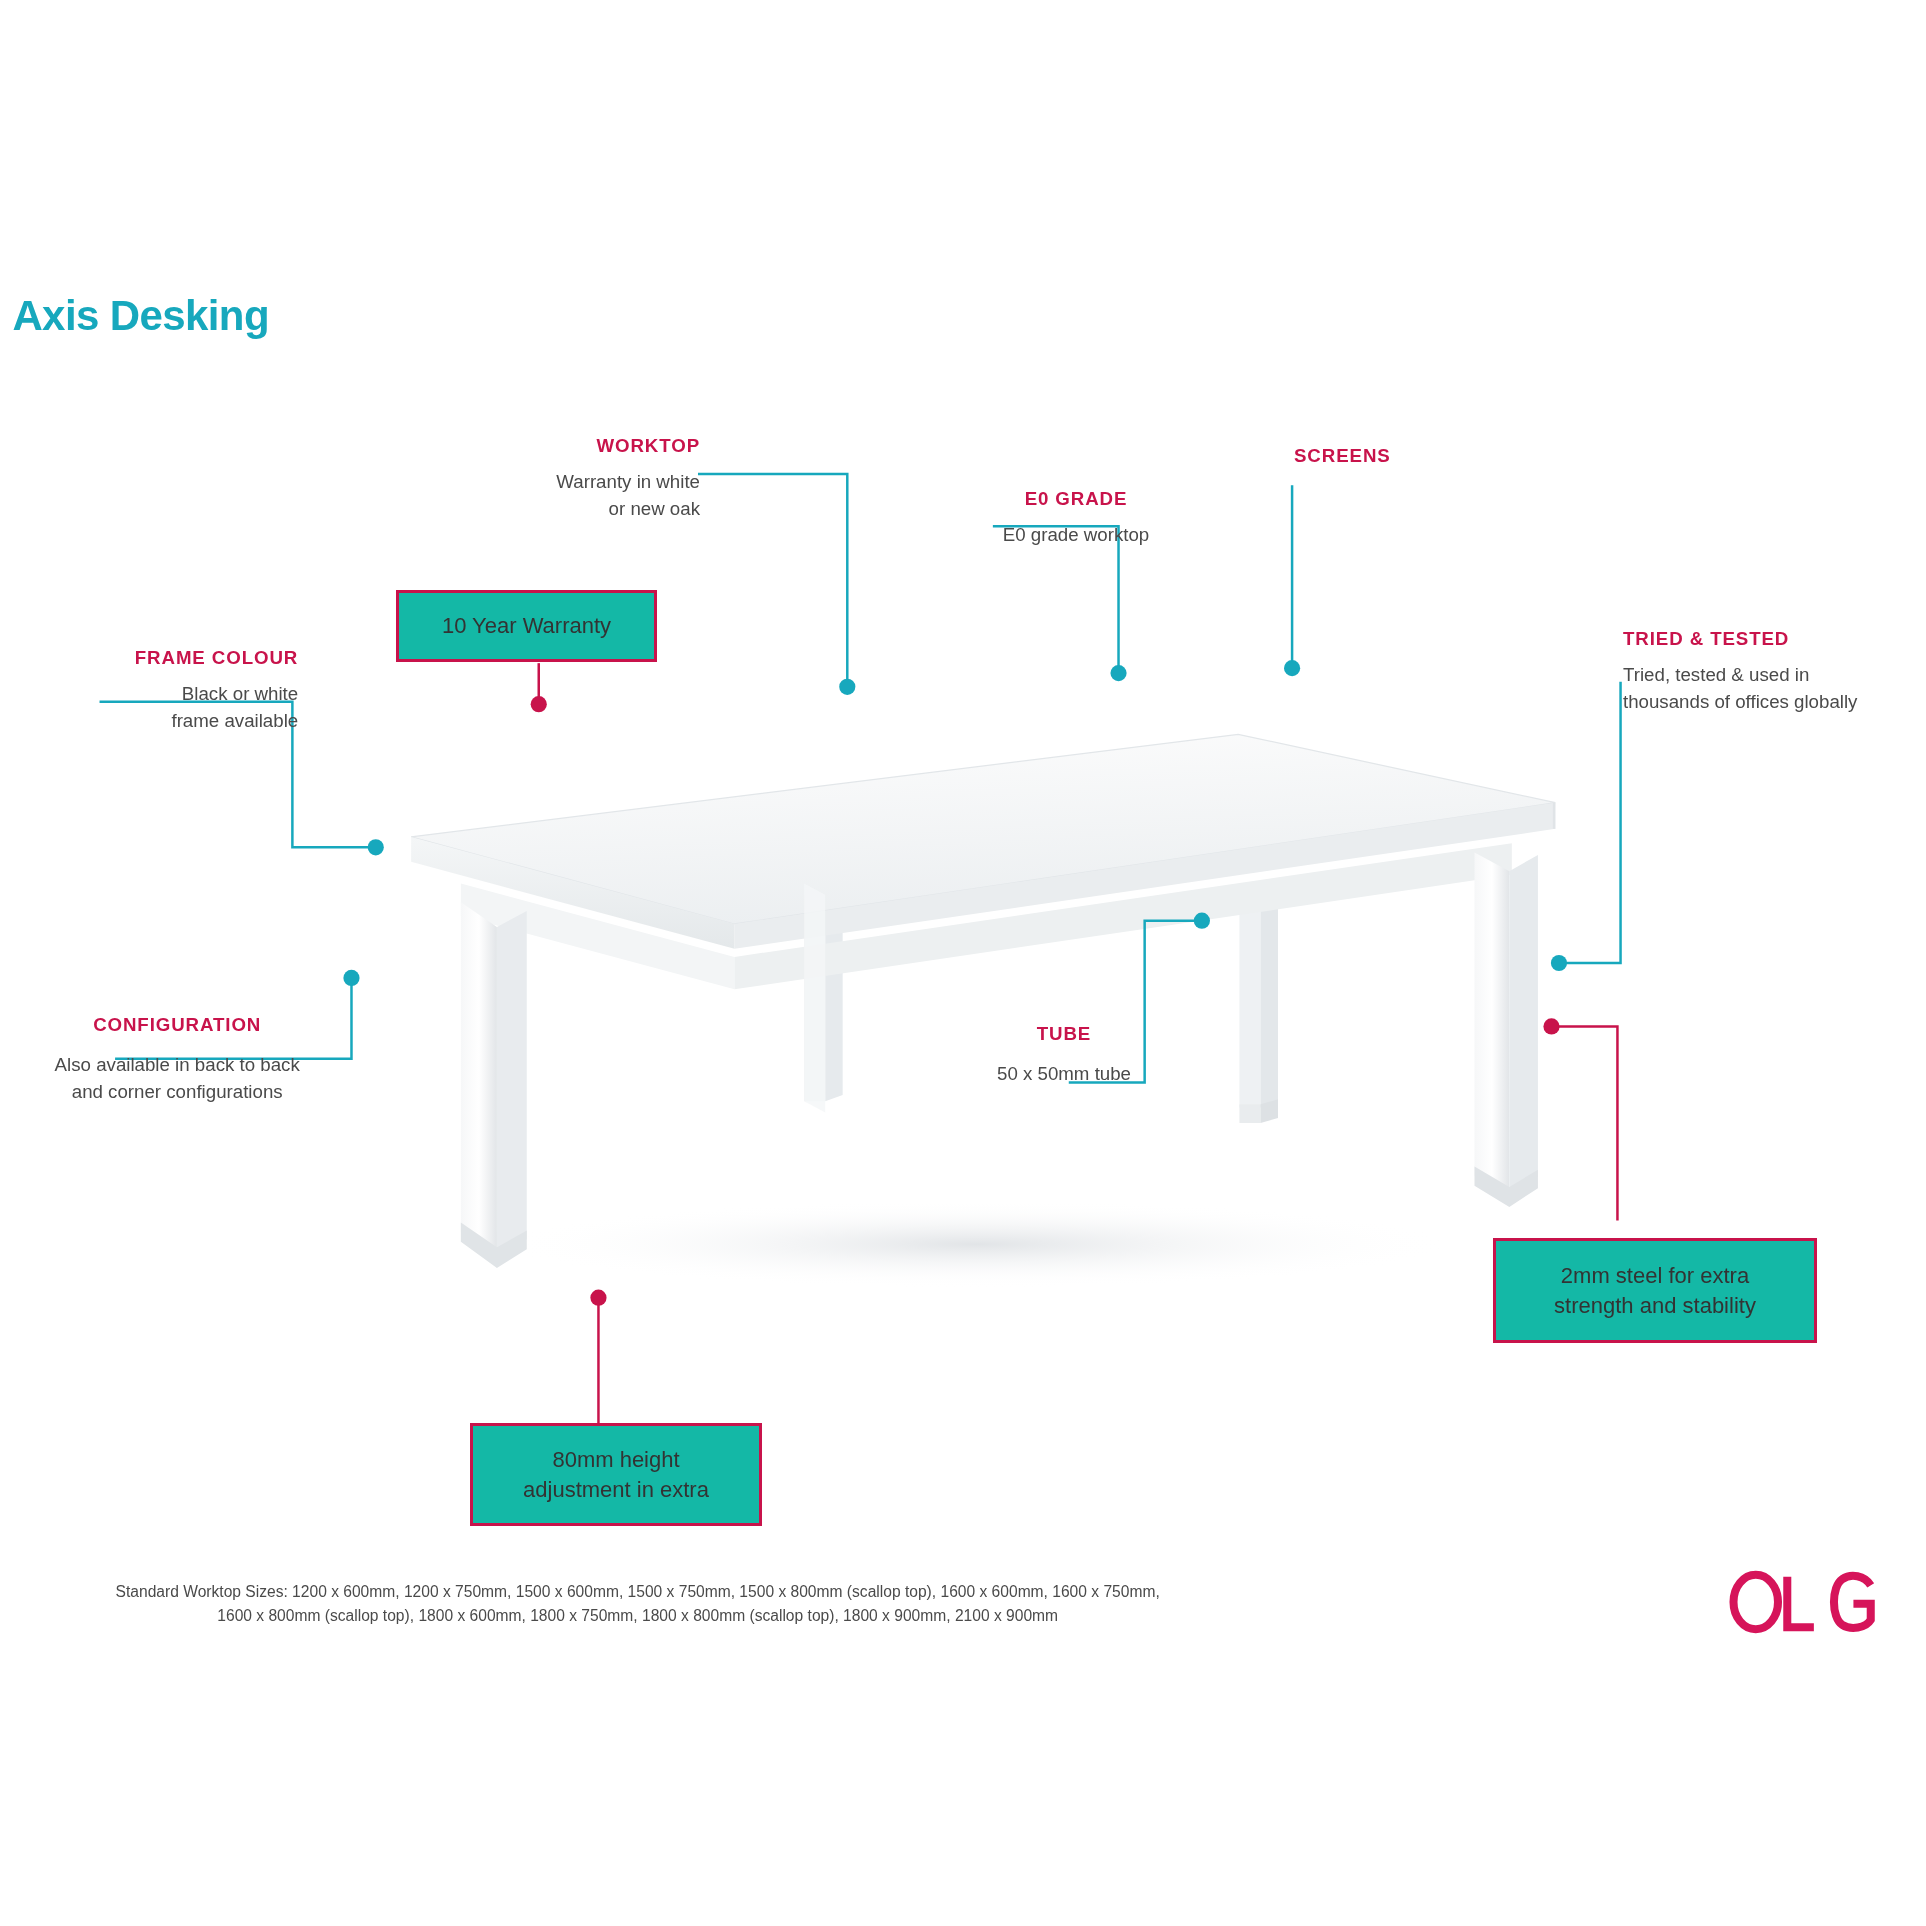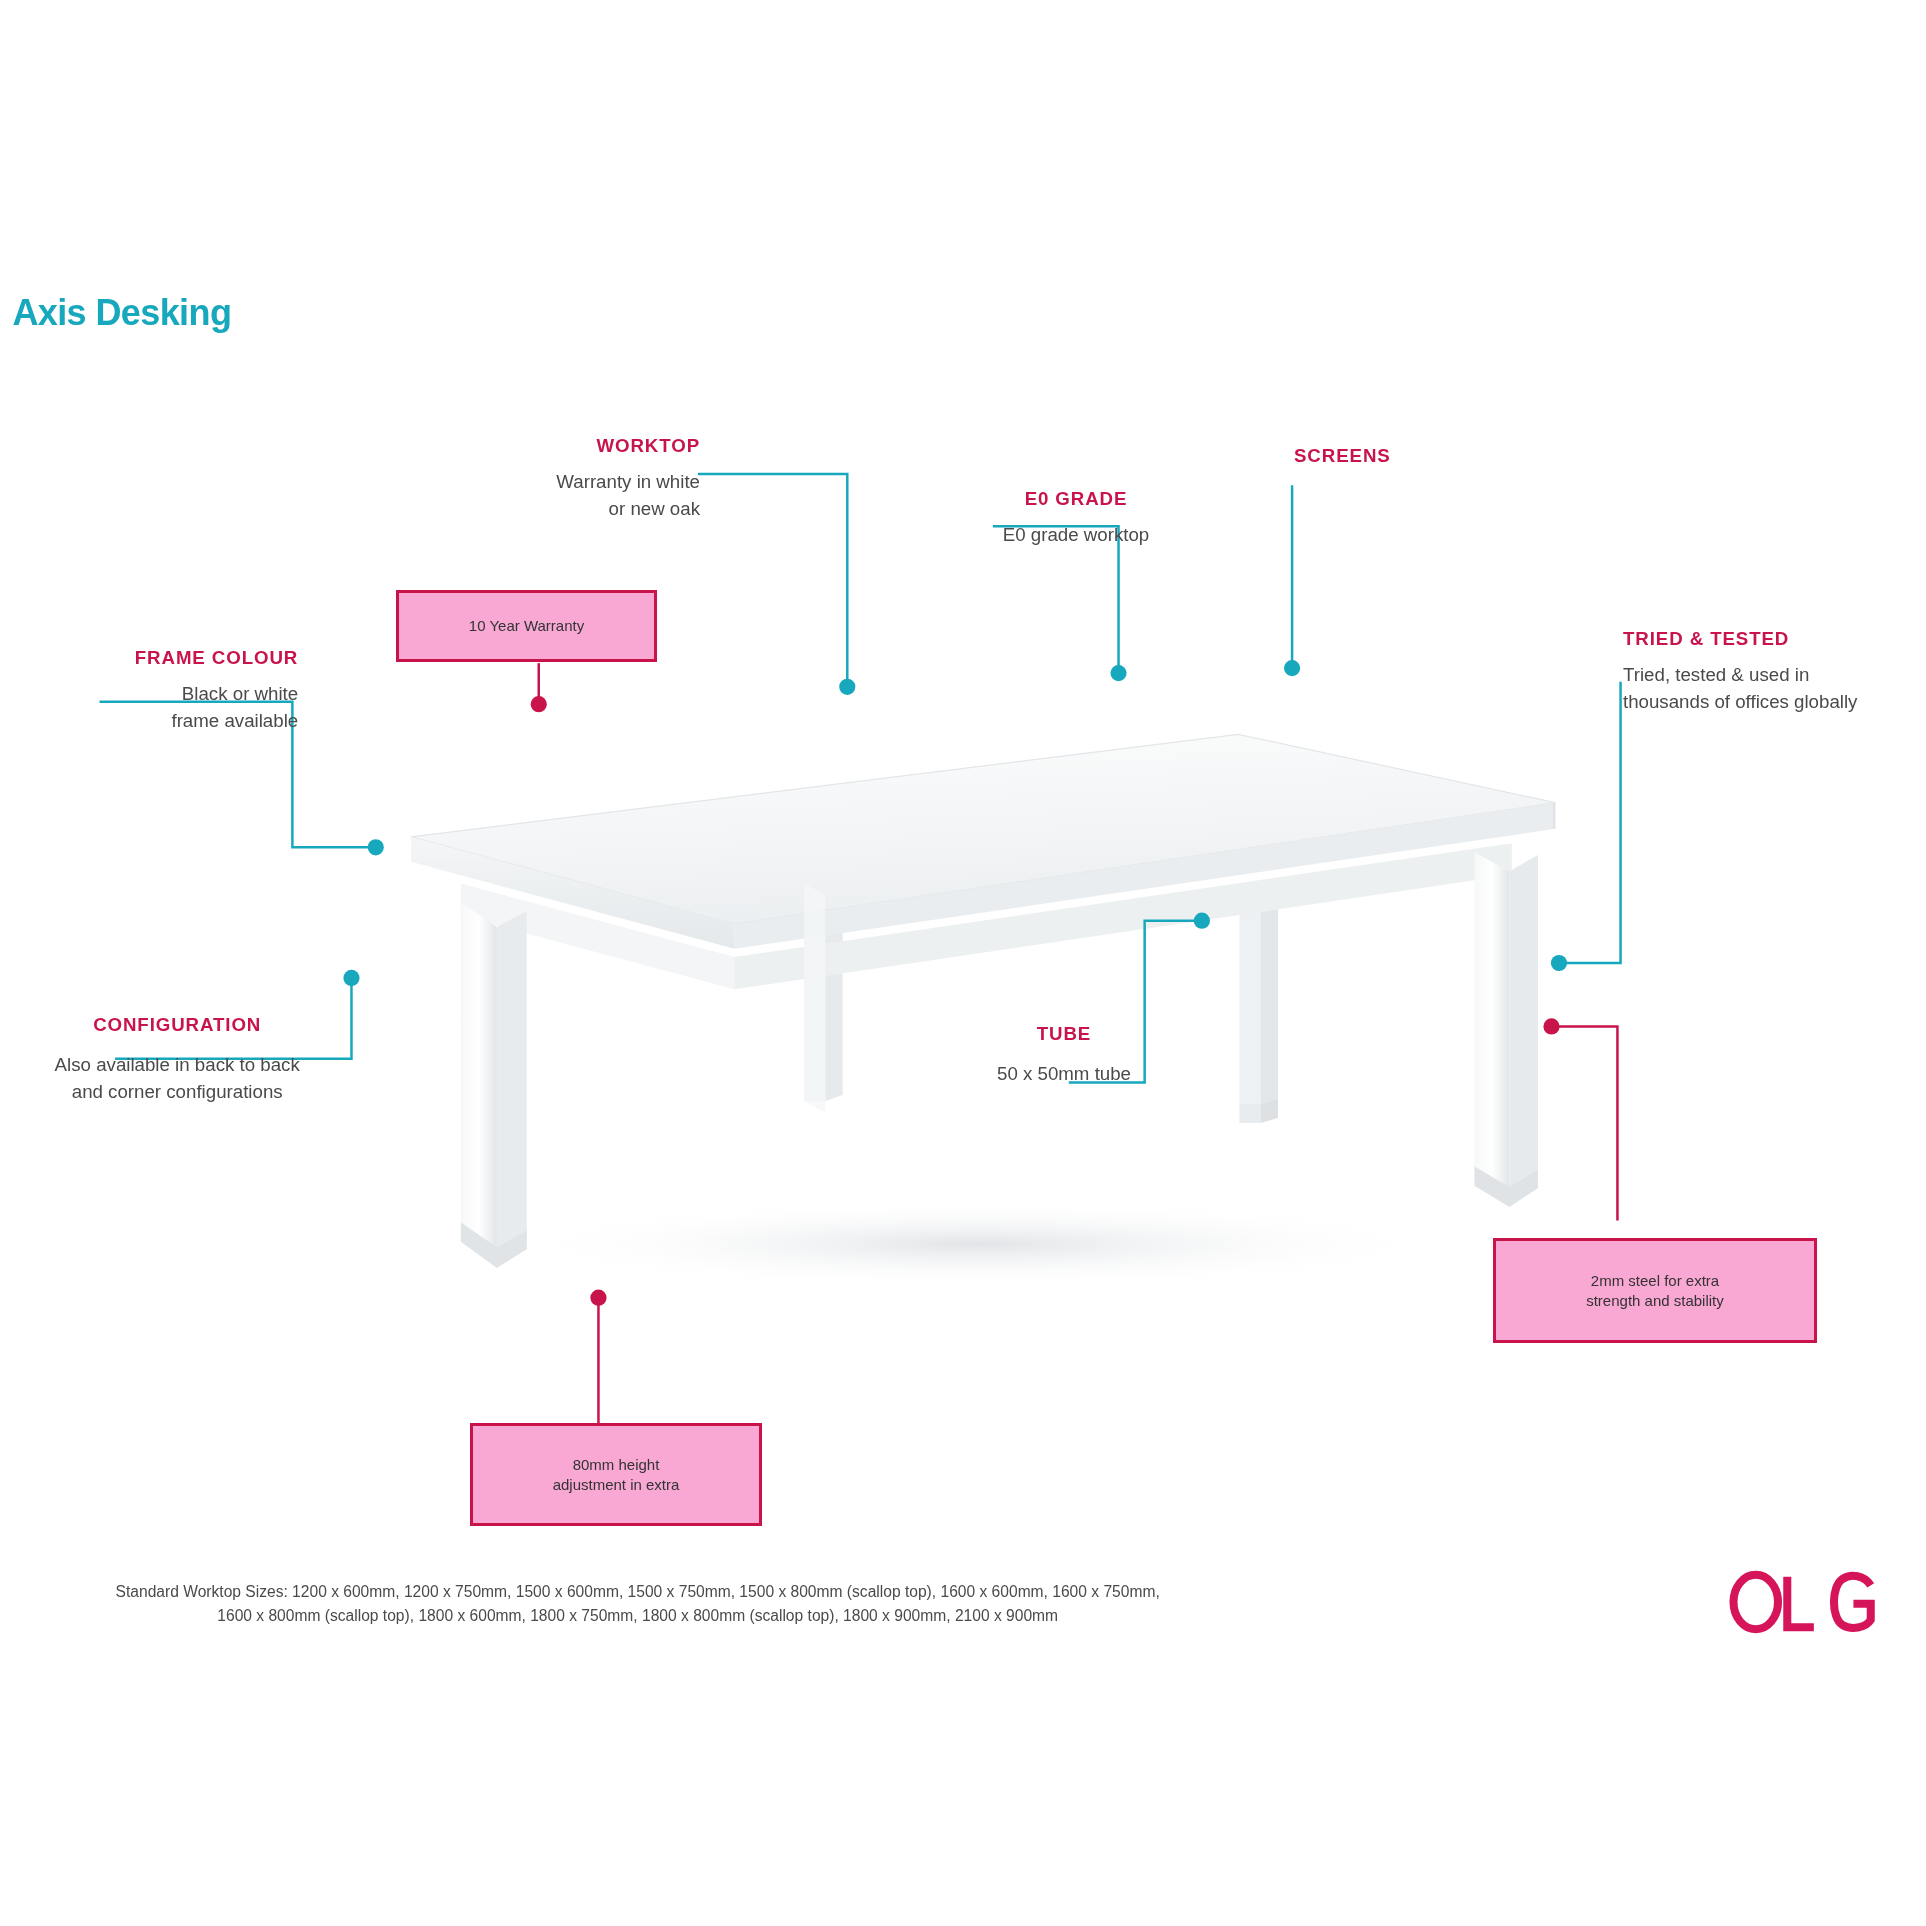--- a/index.html
+++ b/index.html
@@ -20,21 +20,21 @@
     left: 0; top: 0;
     width: 1926px;
     height: 1926px;
   }
 
   
   #page-title {
     position: absolute;
     left: 12.4px;
     top: 292px;
-    font-size: 36px;
+    font-size: 42px;
     font-weight: bold;
     color: #17a8bd;
     letter-spacing: -0.6px;
     white-space: nowrap;
   }
 
   
   #desk-illustration {
     position: absolute;
     left: 386px;
@@ -66,24 +66,24 @@
 
   
   .boxed {
     position: absolute;
     border: 3.1px solid #c8134b;
     box-sizing: border-box;
     display: flex;
     align-items: center;
     justify-content: center;
     text-align: center;
-    font-size: 15px;
+    font-size: 22px;
     line-height: 1.32;
     color: #333333;
-    background: #f9a8d4;
+    background: #14b8a6;
     white-space: pre-line;
     padding: 6.2px 11.2px;
   }
 
   
   #footer-sizes {
     position: absolute;
     left: 6.2px;
     top: 1580px;
     width: 1263px;

